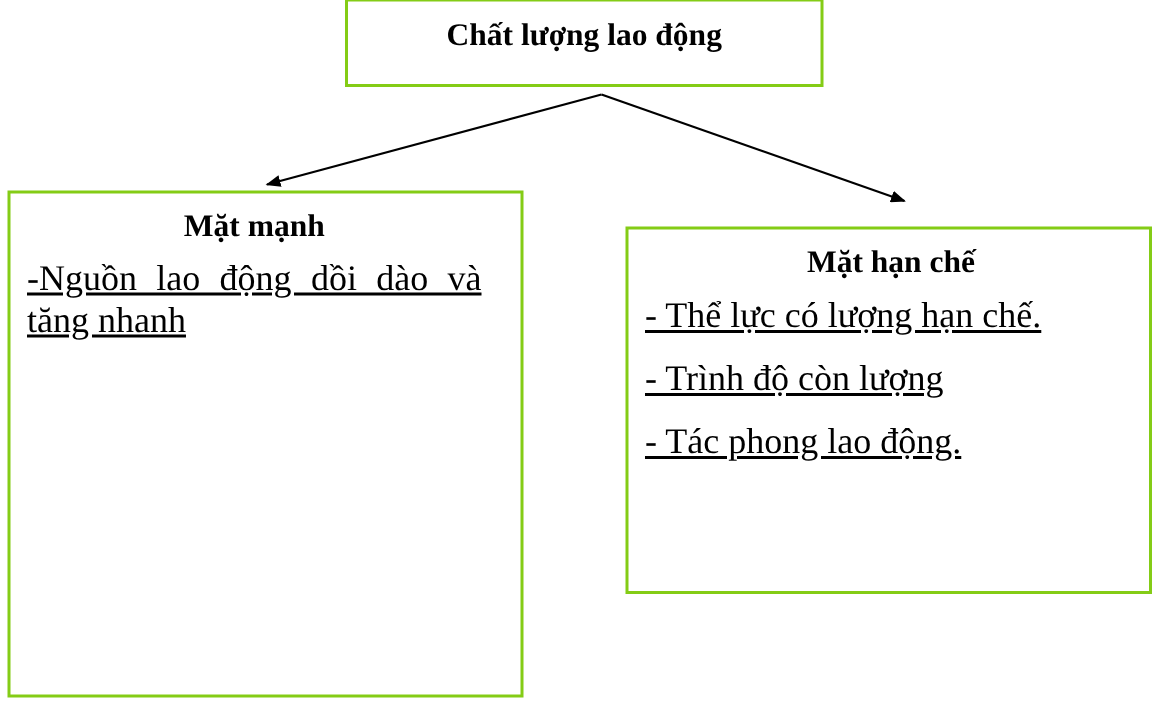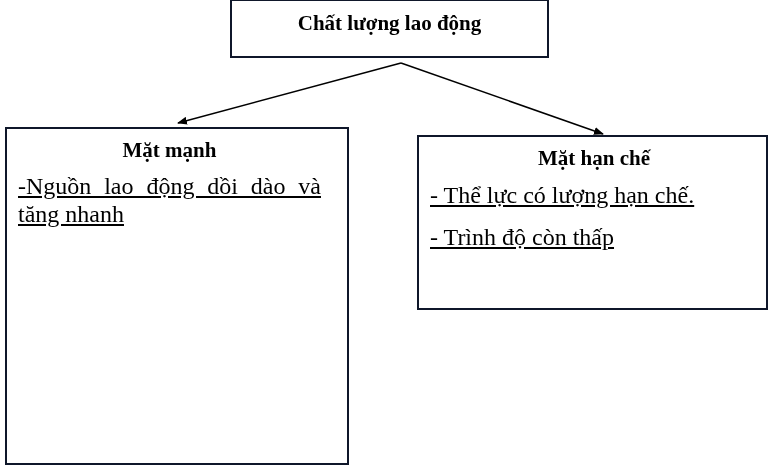--- a/index.html
+++ b/index.html
@@ -1,23 +1,23 @@
 <!DOCTYPE html>
 <html><head>
 <meta charset="utf-8">
 <style>
   html, body { margin:0; padding:0; background:#ffffff; }
   body { width:771px; height:467px; position:relative; overflow:hidden;
          font-family:"Liberation Serif", "DejaVu Serif", serif; color:#000; }
-  .box { position:absolute; border:2px solid #0f172a; background:#fff; box-sizing:border-box;padding-left:28px; }
+  .box { position:absolute; border:2px solid #84cc16; background:#fff; box-sizing:border-box;padding-left:28px; }
   #root-box { left:230px; top:-1px; width:319px; height:59px; }
   #root-box .title { position:absolute; left:0; right:0; top:10px; text-align:center;
         font-weight:bold; font-size:21px; }
   #left-box { left:5px; top:127px; width:344px; height:338px; }
-  #right-box { left:417px; top:135px; width:351px; height:175px; }
+  #right-box { left:417px; top:151px; width:351px; height:245px; }
   .heading { text-align:center; font-weight:bold; font-size:21px; line-height:26px; }
   .item { font-size:24px; line-height:28px; text-align:justify; text-align-last:left;text-decoration:underline; }
   #left-box .inner { position:absolute; left:11px; right:26px; top:8px; }
   #right-box .inner { position:absolute; left:11px; right:8px; top:8px; }
   #left-box .heading { margin-bottom:9px; }
   #right-box .heading { margin-bottom:10px; }
   #left-box .item { margin-bottom:14px; }
   #right-box .item { margin-bottom:14px; }
   svg.arrows { position:absolute; left:0; top:0; pointer-events:none; }
 </style>
@@ -42,15 +42,16 @@
   <div class="inner">
     <div class="heading">Mặt mạnh</div>
     <div class="item">-Nguồn lao động dồi dào và tăng nhanh</div>
   </div>
 </div>
 
 <div class="box" id="right-box">
   <div class="inner">
     <div class="heading">Mặt hạn chế</div>
     <div class="item">- Thể lực có lượng hạn chế.</div>
-    <div class="item">- Trình độ còn thấp</div>
+    <div class="item">- Trình độ còn lượng</div>
+    <div class="item">- Tác phong lao động.</div>
   </div>
 </div>
 
 </body></html>

